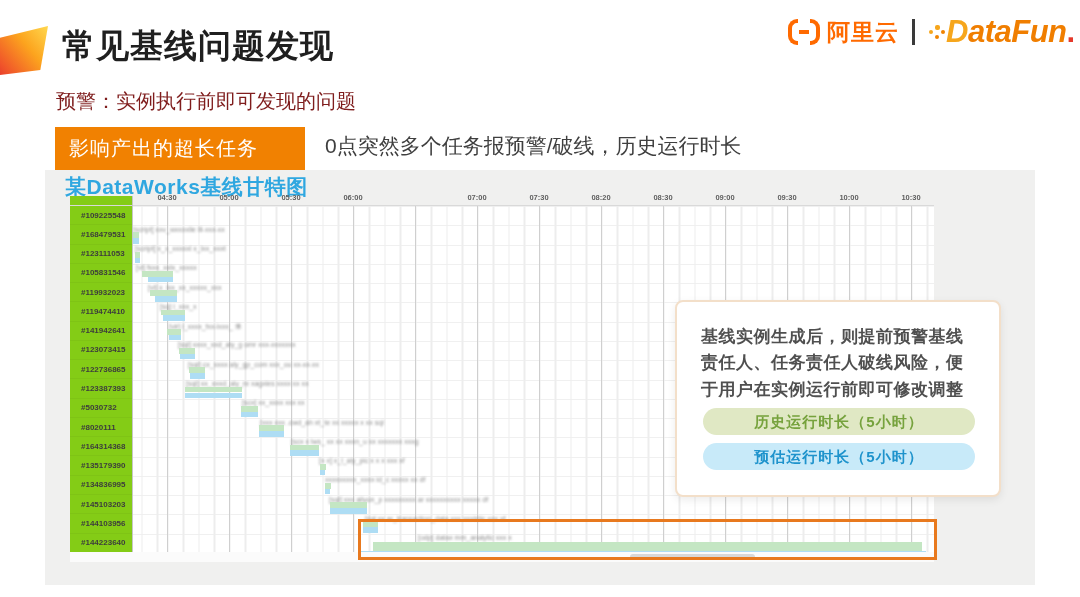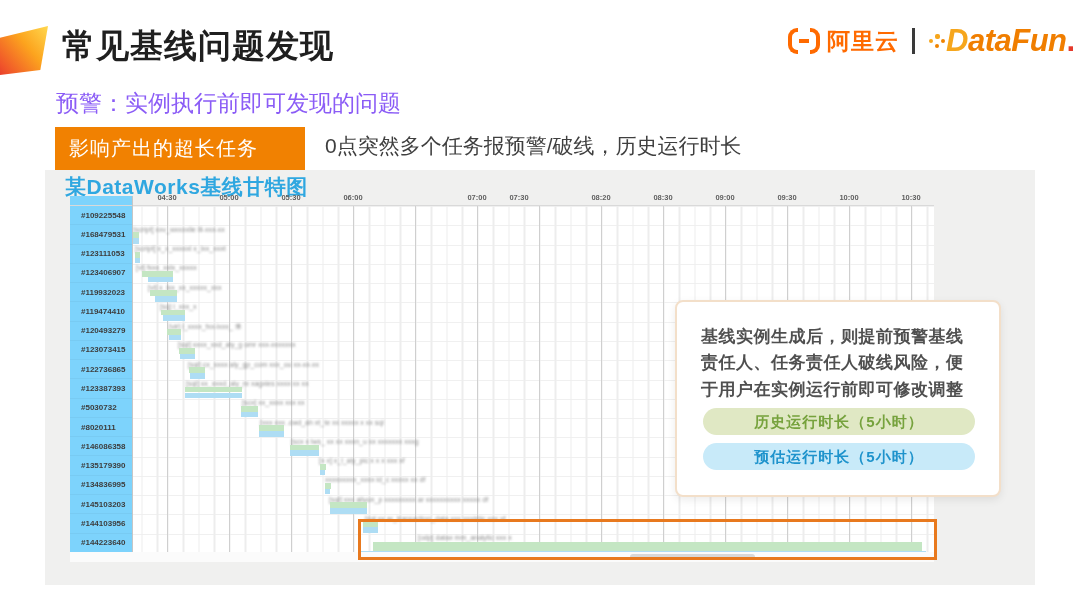--- a/index.html
+++ b/index.html
@@ -7,24 +7,24 @@
        font-family:"Liberation Sans","DejaVu Sans",sans-serif;}
   .slide{position:absolute;inset:0;background:#fff;}
 
   
   .deco{position:absolute;left:0;top:26px;width:48px;height:49px;
         clip-path:polygon(0 24%,100% 0,84% 90%,0 100%);
         background:linear-gradient(230deg,#ffd84e 0%,#fca41e 42%,#f0552a 88%,#e8402c 100%);}
 
   .title{position:absolute;left:62px;top:24px;font-size:33px;font-weight:600;
          color:#1f1f1f;letter-spacing:1px;}
-  .subtitle{position:absolute;left:56px;top:88px;font-size:23px;color:#8b5cf6;}
-
-  
-  .brand{position:absolute;left:788px;top:24px;height:34px;display:flex;align-items:center;}
+  .subtitle{position:absolute;left:56px;top:88px;font-size:20px;color:#7f1d1d;}
+
+  
+  .brand{position:absolute;left:788px;top:15px;height:34px;display:flex;align-items:center;}
   .ali-bracket{display:flex;align-items:center;height:27px;}
   .ali-bracket .lb{width:10px;height:26px;border:4.5px solid #ff6a00;border-right:none;
                    border-radius:9px 0 0 9px;box-sizing:border-box;}
   .ali-bracket .dash{width:10px;height:4.5px;background:#ff6a00;margin:0 1px;}
   .ali-bracket .rb{width:10px;height:26px;border:4.5px solid #ff6a00;border-left:none;
                    border-radius:0 9px 9px 0;box-sizing:border-box;}
   .ali-text{font-size:23px;font-weight:700;color:#ff6a00;margin-left:7px;letter-spacing:1px;}
   .brand-divider{width:3px;height:26px;background:#3a3a3a;margin:0 13px;}
   .df-dots{position:relative;width:17px;height:22px;margin-right:1px;}
   .df-dots i{position:absolute;border-radius:2px;}
@@ -42,21 +42,21 @@
           color:#fff;font-size:20px;line-height:43px;padding-left:14px;box-sizing:border-box;
           letter-spacing:1px;}
   .banner-note{position:absolute;left:325px;top:132px;font-size:21px;color:#3f3f3f;}
 
   
   .panel{position:absolute;left:45px;top:170px;width:990px;height:415px;background:#f0f0ef;}
   .gantt-title{position:absolute;left:65px;top:173px;font-size:21px;font-weight:600;
                color:#2fa7e0;letter-spacing:0.5px;}
 
   
-  .idcol{position:absolute;left:70px;top:196px;width:63px;height:356px;background:#7dd3fc;
+  .idcol{position:absolute;left:70px;top:196px;width:63px;height:356px;background:#84cc16;
          border-right:1px solid #c6c6c6;box-sizing:border-box;}
   .idcol .spacer{height:9px;border-bottom:1px solid #d9d9d9;}
   .id-cell{height:19.2778px;display:flex;align-items:center;padding-left:11px;
            font-size:8px;font-weight:700;color:#3d3d3d;box-sizing:border-box;
            border-bottom:1px solid rgba(0,0,0,0.035);}
   .ticks{position:absolute;left:133px;top:193px;width:801px;height:12px;}
   .tick{position:absolute;top:0;transform:translateX(-50%);font-size:7.5px;font-weight:700;
         color:#5f5f5f;white-space:nowrap;}
   .plot{position:absolute;left:133px;top:205px;width:801px;height:347px;background:#fff;
         overflow:hidden;border-top:1px solid #d9d9d9;box-sizing:content-box;
@@ -125,43 +125,43 @@
   <div class="panel"></div>
   <div class="gantt-title">某DataWorks基线甘特图</div>
 
   <div class="ticks" id="ticks">
       <span class="tick" style="left: 34px;">04:30</span>
       <span class="tick" style="left: 96px;">05:00</span>
       <span class="tick" style="left: 158px;">05:30</span>
       <span class="tick" style="left: 220px;">06:00</span>
       <span class="tick" style="left: 282px; margin-top: 41px;">06:30</span>
       <span class="tick" style="left: 344px;">07:00</span>
-      <span class="tick" style="left: 386px;">07:30</span>
+      <span class="tick" style="left: 406px;">07:30</span>
       <span class="tick" style="left: 468px;">08:20</span>
       <span class="tick" style="left: 530px;">08:30</span>
       <span class="tick" style="left: 592px;">09:00</span>
       <span class="tick" style="left: 654px;">09:30</span>
       <span class="tick" style="left: 716px;">10:00</span>
       <span class="tick" style="left: 778px;">10:30</span>
     </div>
   <div class="idcol" id="idcol">
     <div class="spacer"></div>
   <div class="id-cell">#109225548</div>
       <div class="id-cell">#168479531</div>
       <div class="id-cell">#123111053</div>
-      <div class="id-cell">#123406907</div>
+      <div class="id-cell">#105831546</div>
       <div class="id-cell">#119932023</div>
       <div class="id-cell">#119474410</div>
-      <div class="id-cell">#120493279</div>
+      <div class="id-cell">#141942641</div>
       <div class="id-cell">#123073415</div>
       <div class="id-cell">#122736865</div>
       <div class="id-cell">#123387393</div>
       <div class="id-cell">#5030732</div>
       <div class="id-cell">#8020111</div>
-      <div class="id-cell">#146086358</div>
+      <div class="id-cell">#164314368</div>
       <div class="id-cell">#135179390</div>
       <div class="id-cell">#134836995</div>
       <div class="id-cell">#145103203</div>
       <div class="id-cell">#144103956</div>
       <div class="id-cell">#144223640</div>
     </div>
   <div class="plot" id="plot">
       <span class="bar-label" style="left: 0px; top: 19.7778px;">[script] xxv_wxxxxlle  lll-xxx-xx</span>
       <div class="bar bar-green" style="left: 0px; width: 6px; top: 26.4778px; height: 5.8px;"></div>
       <div class="bar bar-blue" style="left: 0px; width: 6px; top: 32.2778px; height: 5.5px;"></div>

